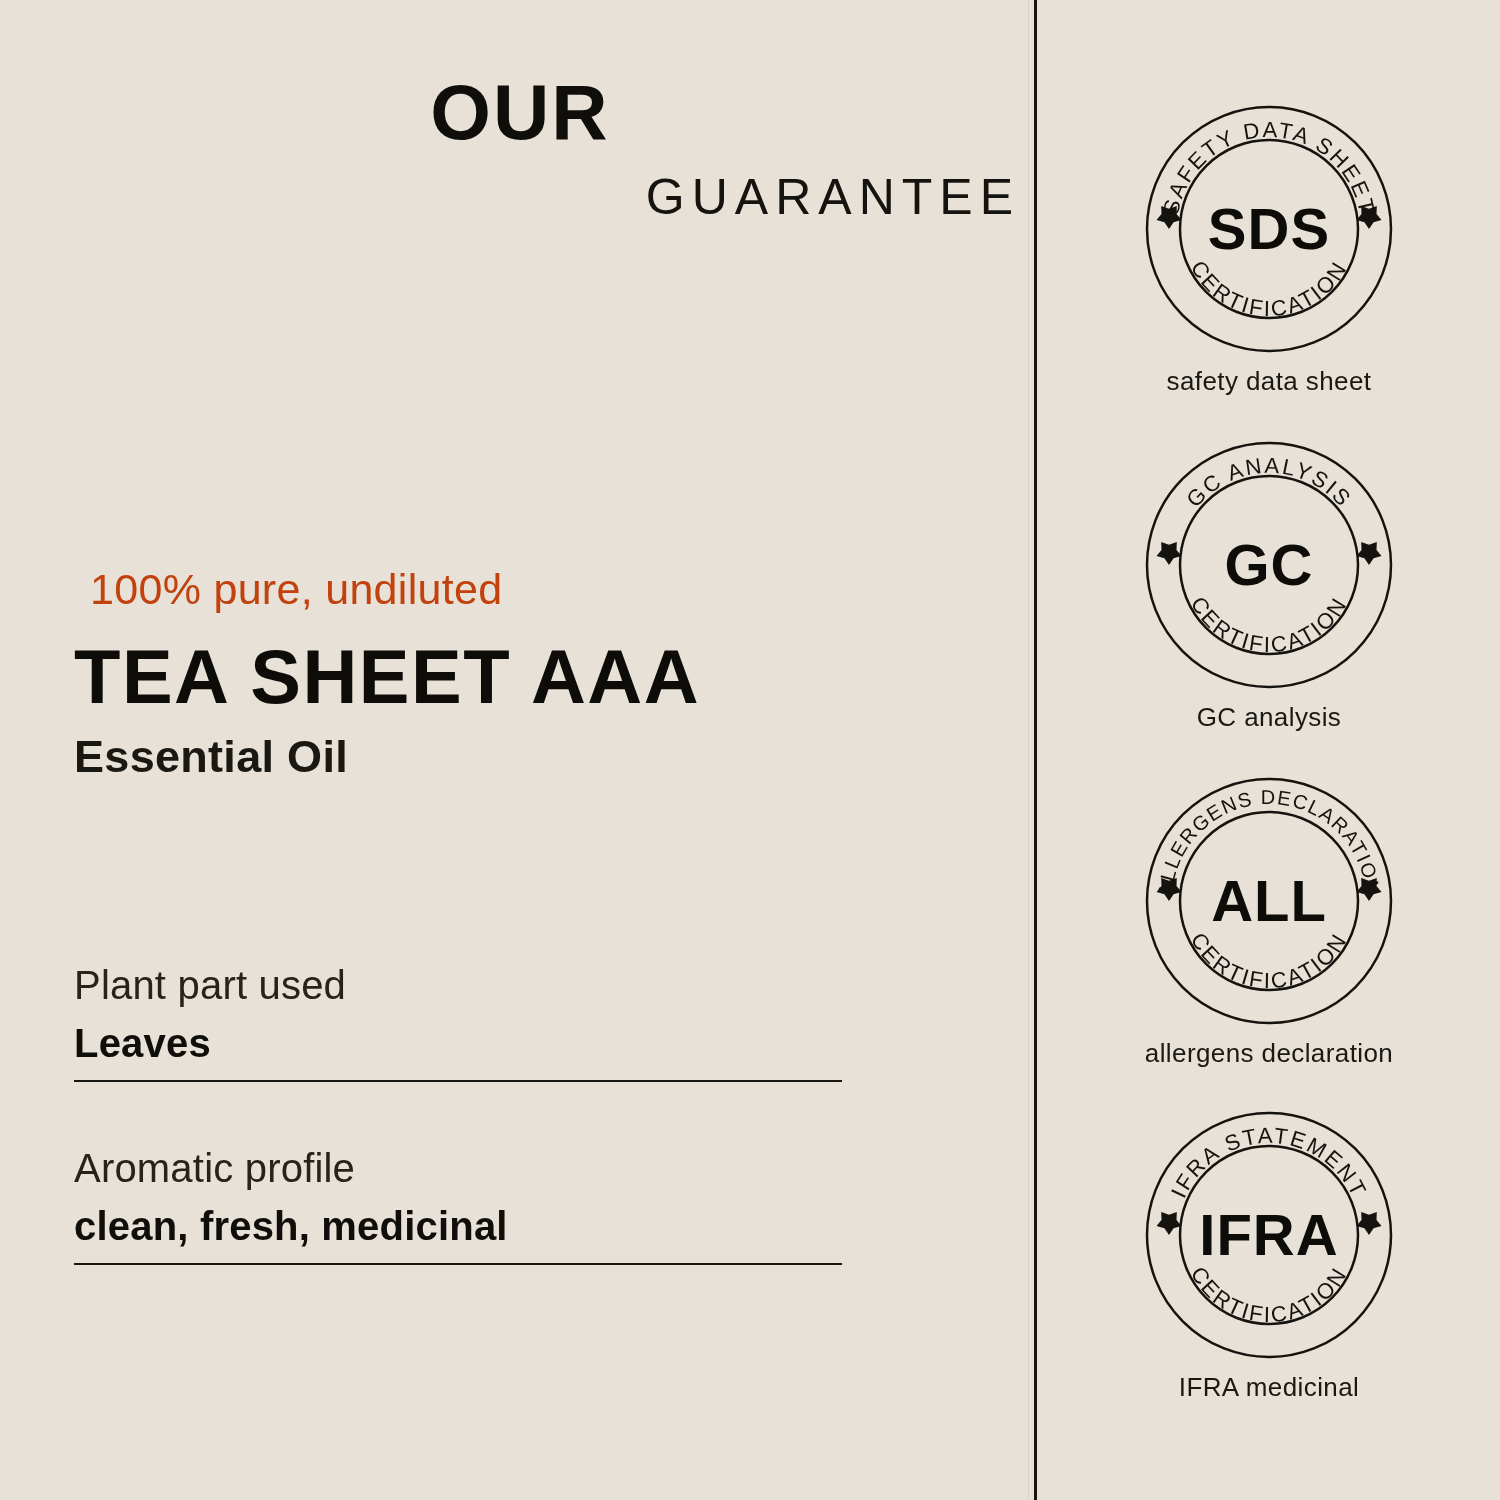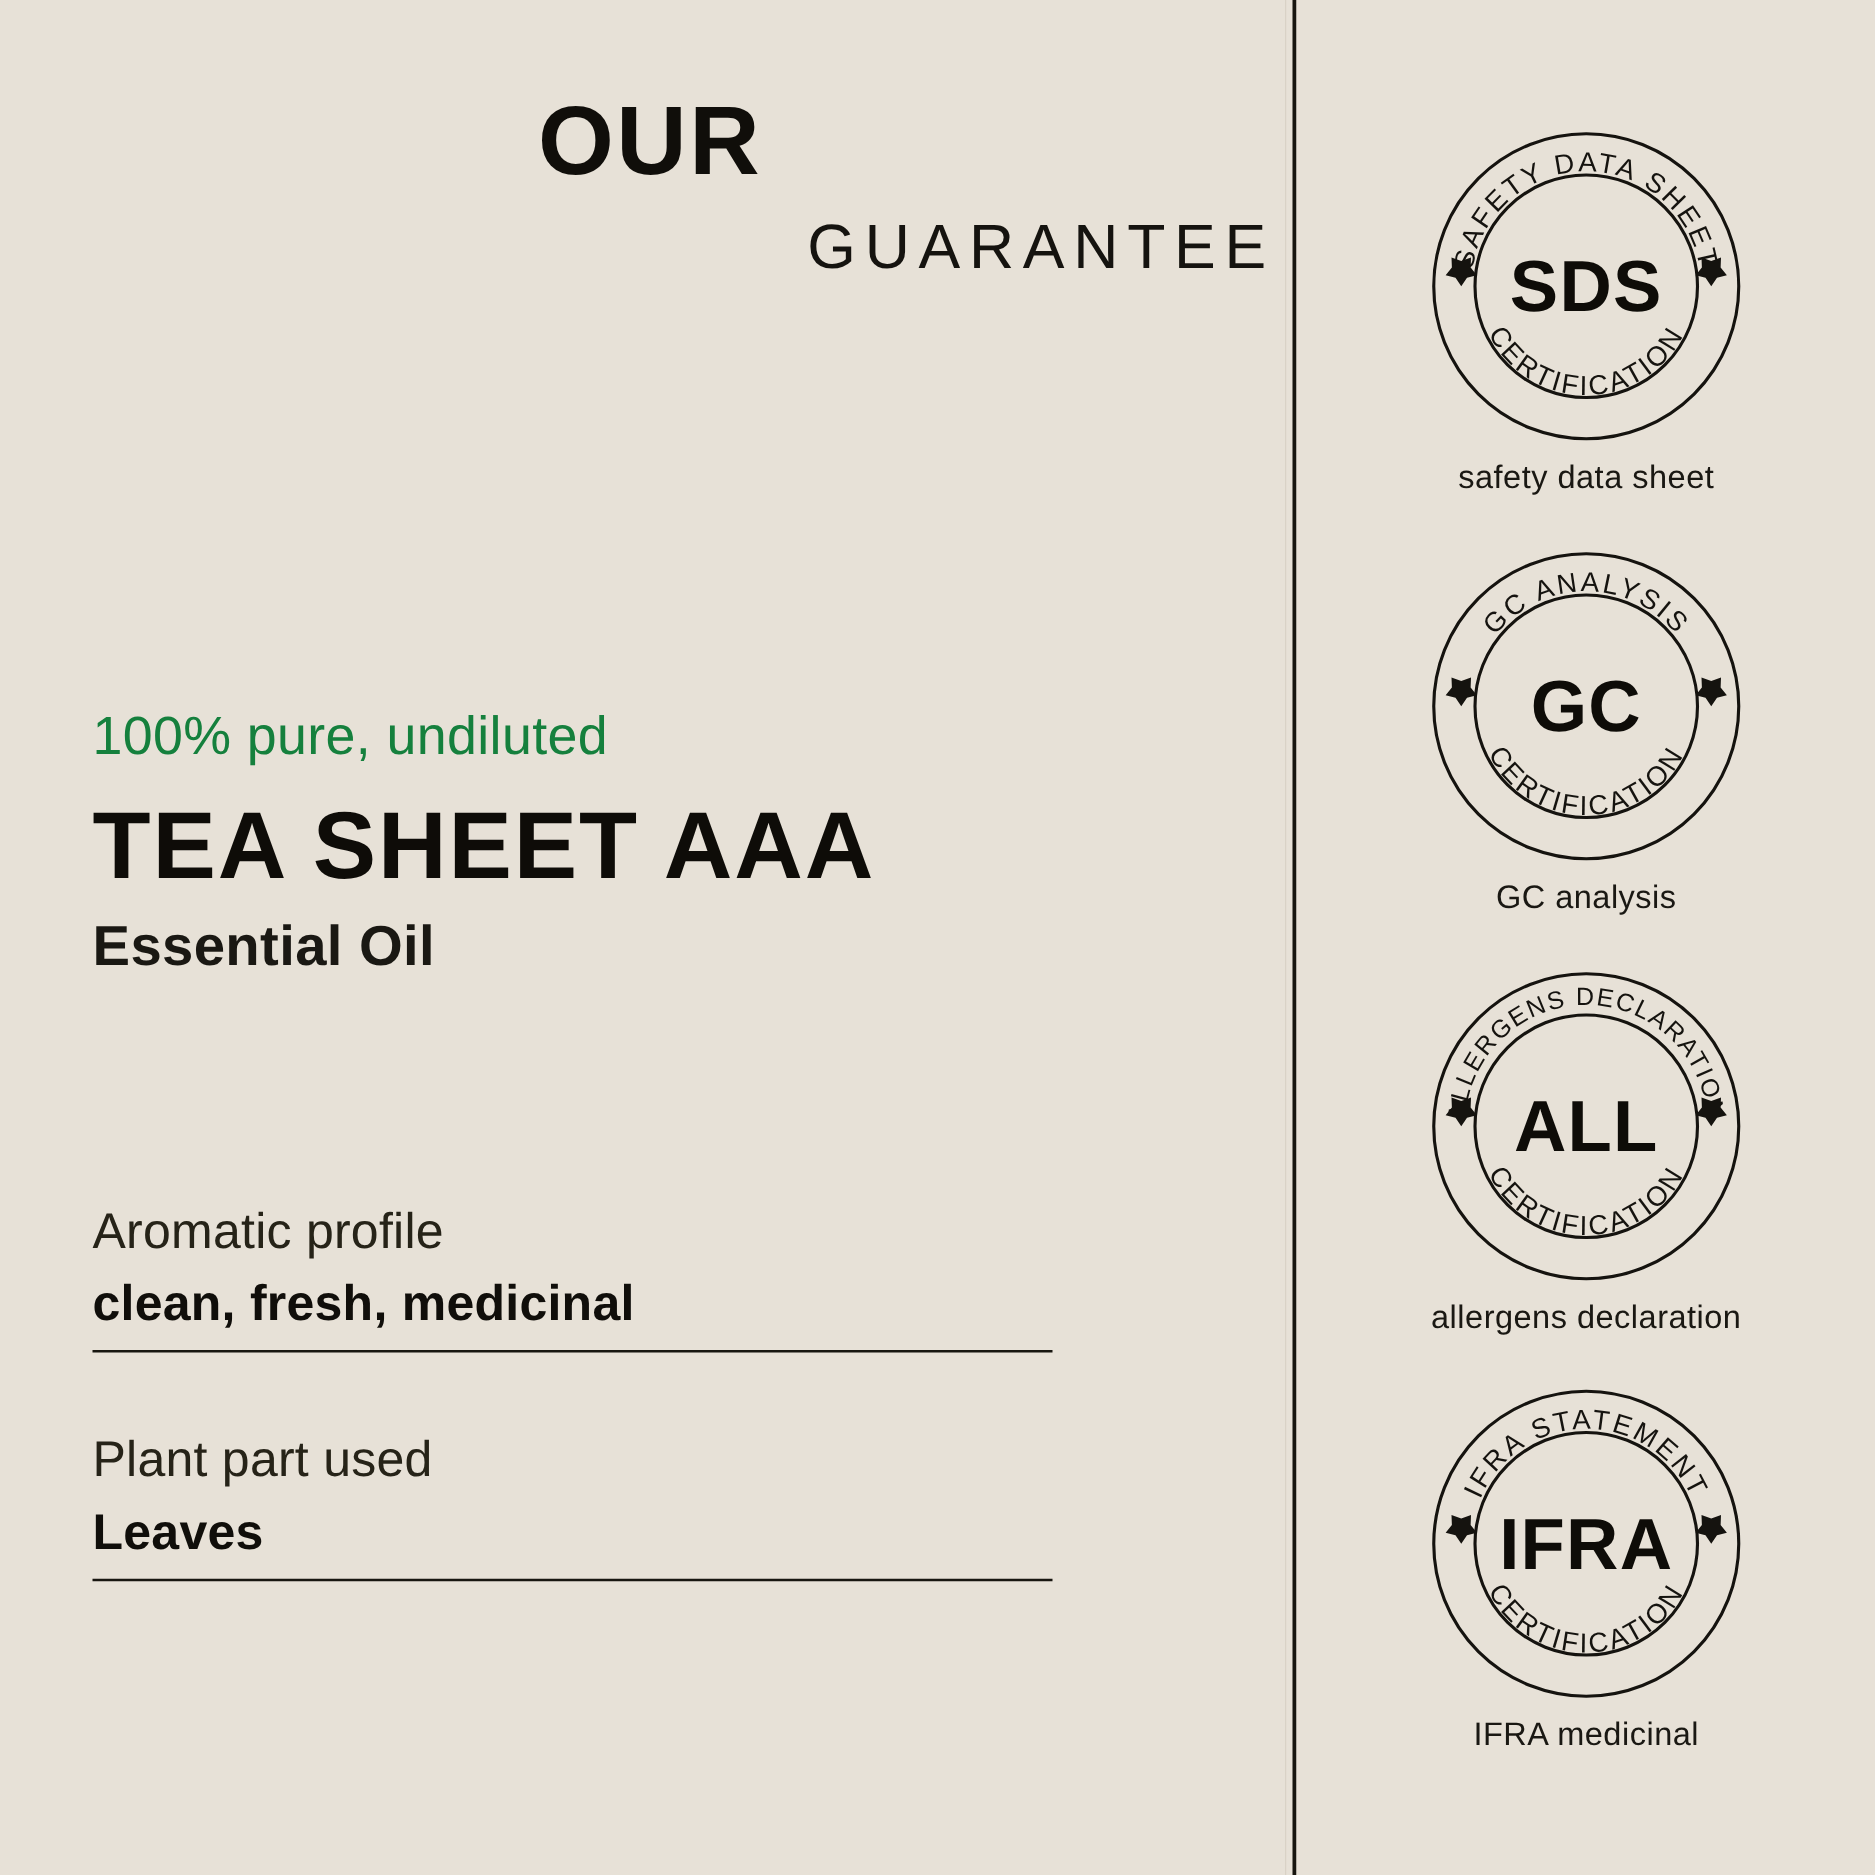--- a/index.html
+++ b/index.html
@@ -77,22 +77,23 @@
   .product-block {
     position: absolute;
     left: 74px;
     top: 566px;
     width: 860px;
   }
   .product-eyebrow {
     font-size: 43px;
     font-weight: 400;
     letter-spacing: 0.3px;
-    color: #15803d;
+    color: #c2410c;
     line-height: 1.1;
+    margin-left: 16px;
   }
   .product-title {
     margin-top: 26px;
     font-size: 76px;
     font-weight: 700;
     letter-spacing: 1.5px;
     line-height: 1.0;
     color: #0e0c08;
   }
   .product-subtitle {
@@ -201,28 +202,28 @@
 
     <div class="product-block">
       <div class="product-eyebrow">100% pure, undiluted</div>
       <div class="product-title">TEA SHEET AAA</div>
       <div class="product-subtitle">Essential Oil</div>
     </div>
 
     <div class="attrs">
 
       <div class="attr">
+        <div class="attr-label">Plant part used</div>
+        <div class="attr-value">Leaves</div>
+        <div class="attr-rule"></div>
+      </div>
+
+      <div class="attr">
         <div class="attr-label">Aromatic profile</div>
         <div class="attr-value">clean, fresh, medicinal</div>
-        <div class="attr-rule"></div>
-      </div>
-
-      <div class="attr">
-        <div class="attr-label">Plant part used</div>
-        <div class="attr-value">Leaves</div>
         <div class="attr-rule"></div>
       </div>
 
     </div>
   </div>
 
   <div class="divider-soft"></div>
   <div class="divider"></div>
 
   <div class="right-col">

